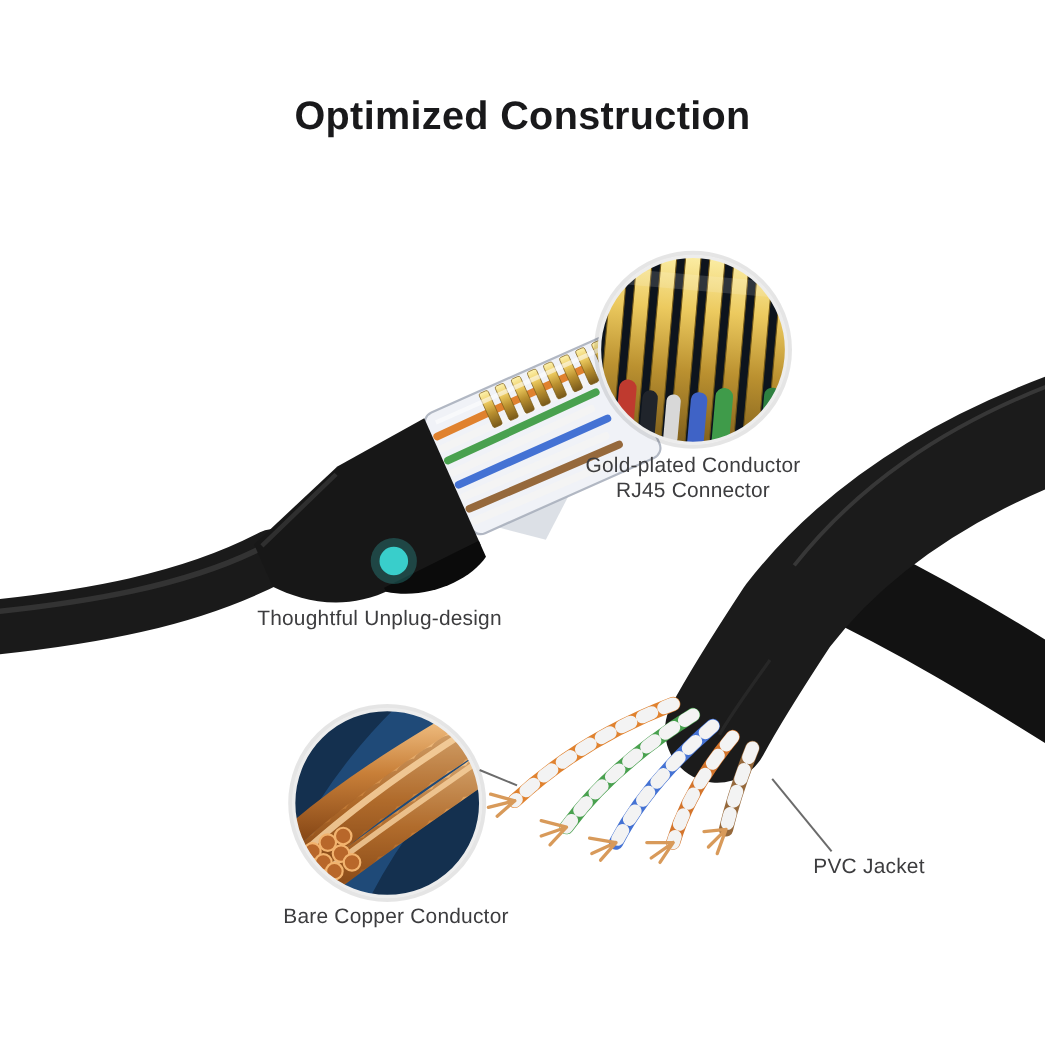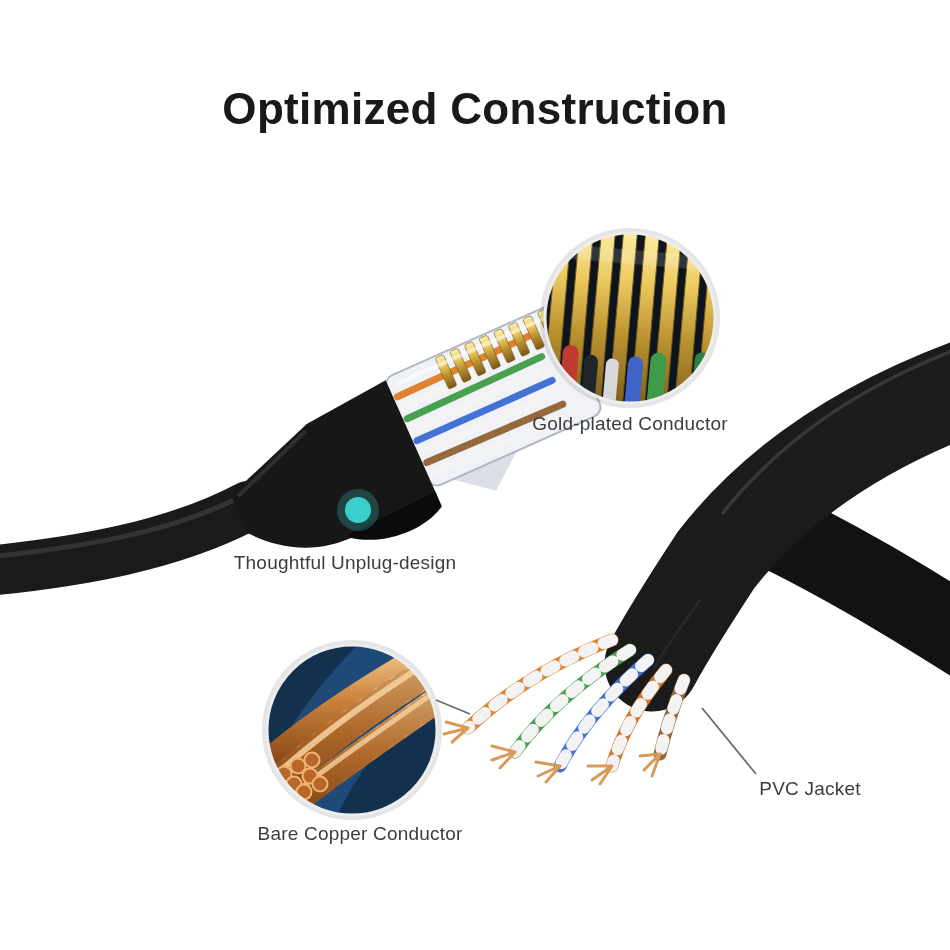--- a/index.html
+++ b/index.html
@@ -1,20 +1,20 @@
 <!DOCTYPE html>
 <html><head>
 <meta charset="utf-8">
 <style>
   html,body{margin:0;padding:0;background:#ffffff;}
   body{width:950px;height:950px;overflow:hidden;font-family:"Liberation Sans",sans-serif;}
   .stage{position:relative;width:950px;height:950px;background:#ffffff;overflow:hidden;}
   svg.art{position:absolute;left:0;top:0;width:950px;height:950px;}
   .title{position:absolute;left:0;right:0;top:84px;margin:0;text-align:center;
-         font-size:44px;font-weight:700;color:#19191b;letter-spacing:0.3px;}
+         font-size:36px;font-weight:700;color:#19191b;letter-spacing:0.3px;}
   .label{position:absolute;transform:translateX(-50%);text-align:center;color:#3d3d3f;
          font-size:19px;font-weight:500;line-height:1.22;white-space:nowrap;letter-spacing:0.2px;}
 </style>
 </head>
 <body>
 
 <div class="stage">
 
   <svg class="art" viewBox="0 0 950 950" xmlns="http://www.w3.org/2000/svg">
     <defs>
@@ -162,22 +162,23 @@
     <g stroke="#6b6b6b" stroke-width="1.8">
       <line x1="756" y1="774" x2="702" y2="708"></line>
       <line x1="436" y1="700" x2="470" y2="714"></line>
     </g>
   </svg>
 
   <h1 class="title">Optimized Construction</h1>
 
   <div class="label" style="left:630px;top:412px;">
     <div>Gold-plated Conductor</div>
+    <div>RJ45 Connector</div>
   </div>
 
   <div class="label" style="left:345px;top:551px;">Thoughtful Unplug-design</div>
 
   <div class="label" style="left:360px;top:822px;">Bare Copper Conductor</div>
 
 
-  <div class="label" style="left:810px;top:777px;text-align:right;">PVC Jacket</div>
+  <div class="label" style="left:790px;top:777px;text-align:right;">PVC Jacket</div>
 
 </div>
 
 </body></html>

